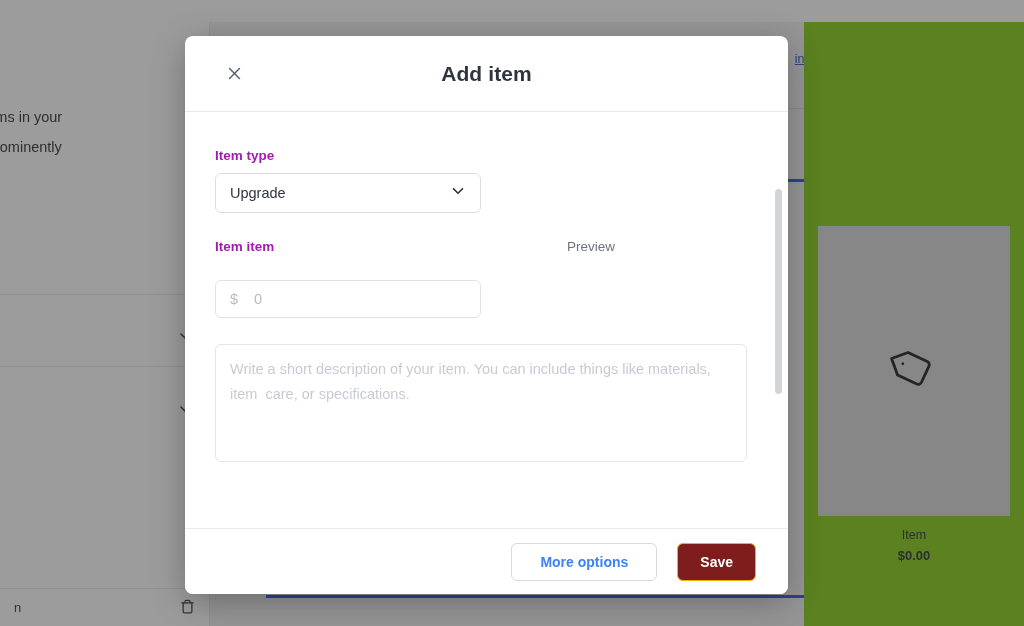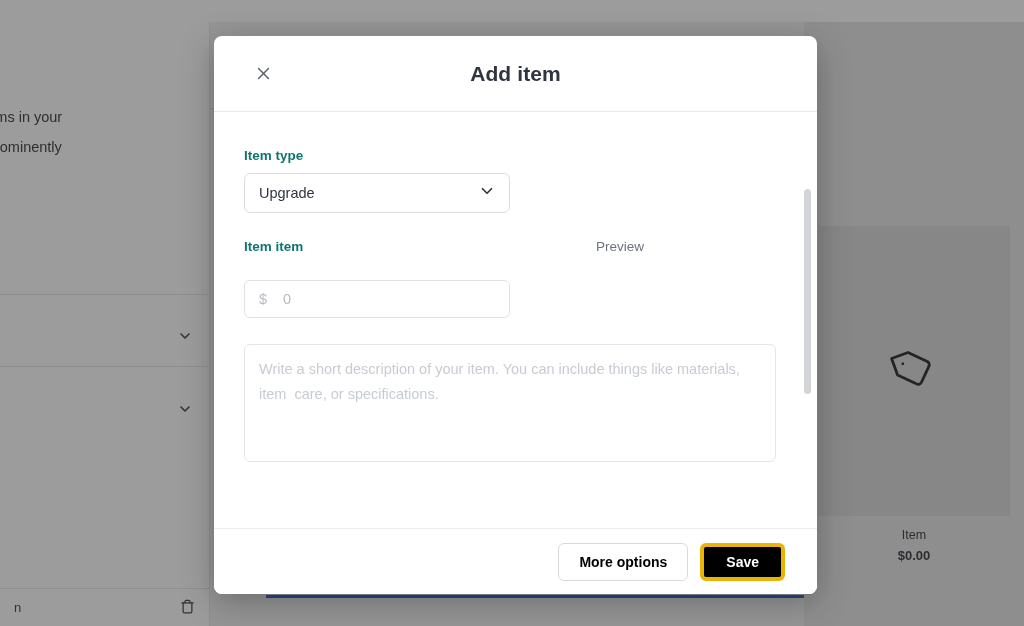--- a/index.html
+++ b/index.html
@@ -111,21 +111,21 @@
   .bg-bluebar-top {
     position:absolute; left: 56px; right: -10px; top: 157px; height: 3px; background:#2b5bd7;
   }
   .bg-bluebar-bottom {
     position:absolute; left: 56px; right: -10px; bottom: 28px; height: 3px; background:#2b5bd7;
   }
 
   
   .bg-right {
     position:absolute; top:22px; right:0; width: 220px; bottom:0;
-    background:#e5e5e5;
+    background:#84cc16;
   }
   .preview-card {
     position:absolute; top: 204px; left: 14px; right: 14px;
     display:flex; flex-direction:column; align-items:center;
   }
   .preview-thumb {
     width: 100%; height: 290px; background:#d8d8d8;
     display:flex; align-items:center; justify-content:center;
   }
   .preview-label { margin-top: 12px; font-size: 12.5px; color:#2c3038; }
@@ -133,21 +133,21 @@
 
   
   .scrim {
     position:absolute; inset:0;
     background: rgba(45,45,45,0.47);
   }
 
   
   .modal {
     position: absolute;
-    left: 214px; top: 36px;
+    left: 185px; top: 36px;
     width: 603px; height: 558px;
     background: #ffffff;
     border-radius: 8px;
     box-shadow: 0 8px 34px rgba(0,0,0,0.28);
     display: flex; flex-direction: column;
     overflow: hidden;
   }
   .modal-header {
     position: relative;
     height: 76px; flex: 0 0 76px;
@@ -174,21 +174,21 @@
   }
   .scroll-inner { position:relative; }
 
   .field { margin-bottom: 26px; }
   .field-label-row {
     display:flex; align-items:baseline; justify-content:space-between;
     width: 400px;
     margin-bottom: 10px;
   }
   .field-label {
-    font-size: 13.5px; font-weight: 700; color: #0f766e;
+    font-size: 13.5px; font-weight: 700; color: #a21caf;
   }
   .field-required { font-size: 13.5px; color: #6c7380; font-weight: 400; }
 
   .select-wrap { position: relative; width: 266px; }
   .select-box {
     width: 266px; height: 40px;
     border: 1px solid #d9dce1; border-radius: 6px;
     background:#fff; padding: 0 36px 0 14px;
     display:flex; align-items:center;
     font-size: 14.5px; color:#2e3440;
@@ -240,25 +240,25 @@
     gap: 12px; padding: 0 32px;
     background:#fff;
   }
   .btn {
     height: 38px; border-radius: 6px;
     font-size: 14px; font-weight: 700;
     display:flex; align-items:center; justify-content:center;
     cursor: pointer; font-family:"Liberation Sans", sans-serif;
   }
   .btn-secondary {
-    padding: 0 20px; background:#fff;
-    border: 1px solid #d7dade; color:#000000;
+    padding: 0 28px; background:#fff;
+    border: 1px solid #d7dade; color:#3b82f6;
   }
   .btn-primary {
-    padding: 0 22px; background:#000000; border: 4px solid #eab308; color:#fff;
+    padding: 0 22px; background:#7f1d1d; border: 1px solid #eab308; color:#fff;margin-left:8px;
   }
 </style>
 </head>
 <body>
 
 <div id="app">
 
   <div class="bg-page">
 
 

